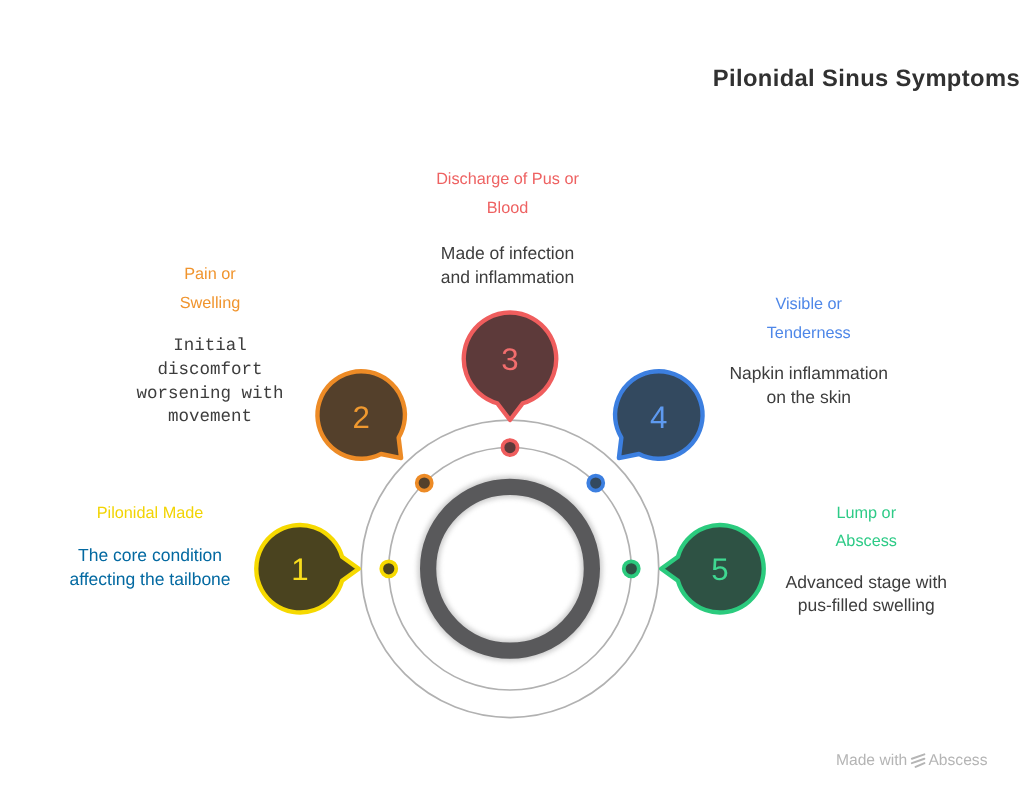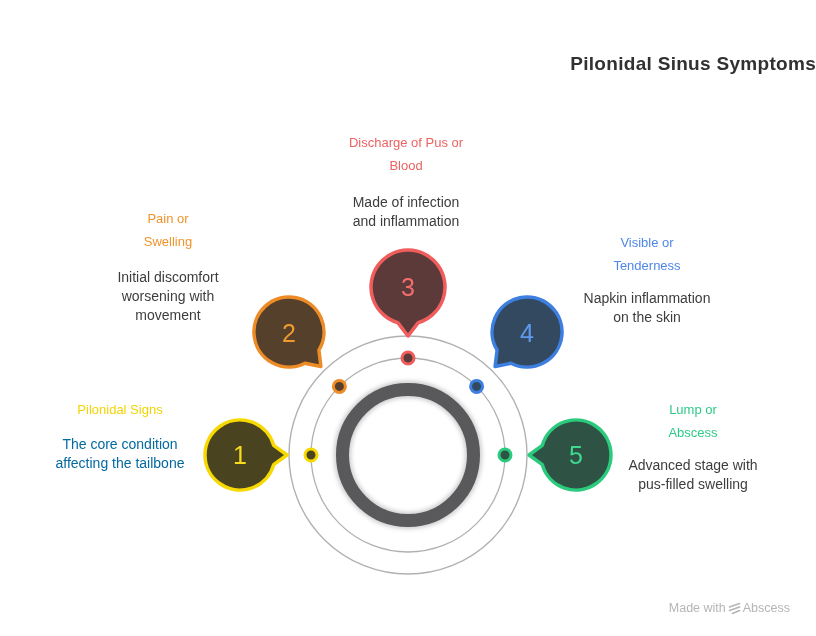--- a/index.html
+++ b/index.html
@@ -48,21 +48,21 @@
     font-size: 14px;
     line-height: 19px;
     margin: 14px auto 0 auto;
   }
   
   .g1 { left: 120px; top: 398px; }
   .g1 .lt { width: 160px; }
   .g1 .ld { width: 130px; }
   .g2 { left: 168px; top: 207px; }
   .g2 .lt { width: 80px; }
-  .g2 .ld { width: 120px; margin-top: 15px; }
+  .g2 .ld { width: 120px; margin-top: 15px; font-family: Liberation Mono, monospace; }
   .g3 { left: 406px; top: 131px; }
   .g3 .lt { width: 118px; }
   .g3 .ld { width: 130px; margin-top: 16px; }
   .g4 { left: 647px; top: 231px; }
   .g4 .lt { width: 100px; }
   .g4 .ld { width: 145px; margin-top: 12px; }
   .g5 { left: 693px; top: 398px; }
   .g5 .lt { width: 80px; }
   .g5 .ld { width: 150px; margin-top: 12px; }
   .watermark {
@@ -124,21 +124,21 @@
       <text class="bubble-num" x="527" y="342" fill="#5E9AF0">4</text>
     </g>
 
     <g>
       <path d="M 542.35 464.65 A 35 35 0 1 0 542.35 445.35 L 529 455 Z" stroke-width="3.5" stroke-linejoin="round" fill="#2E5244" stroke="#2BCB7E"></path>
       <text class="bubble-num" x="576" y="464" fill="#3FD891">5</text>
     </g>
   </svg>
 
   <div class="lg g1">
-    <div class="lt" style="color: rgb(242, 212, 3);">Pilonidal Signs</div>
+    <div class="lt" style="color: rgb(242, 212, 3);">Pilonidal Made</div>
     <div class="ld" style="color: #0369a1;">The core condition affecting the tailbone</div>
   </div>
 
   <div class="lg g2">
     <div class="lt" style="color: rgb(240, 148, 45);">Pain or Swelling</div>
     <div class="ld" style="color: rgb(61, 61, 61);">Initial discomfort worsening with movement</div>
   </div>
 
   <div class="lg g3">
     <div class="lt" style="color: rgb(238, 98, 98);">Discharge of Pus or Blood</div>

